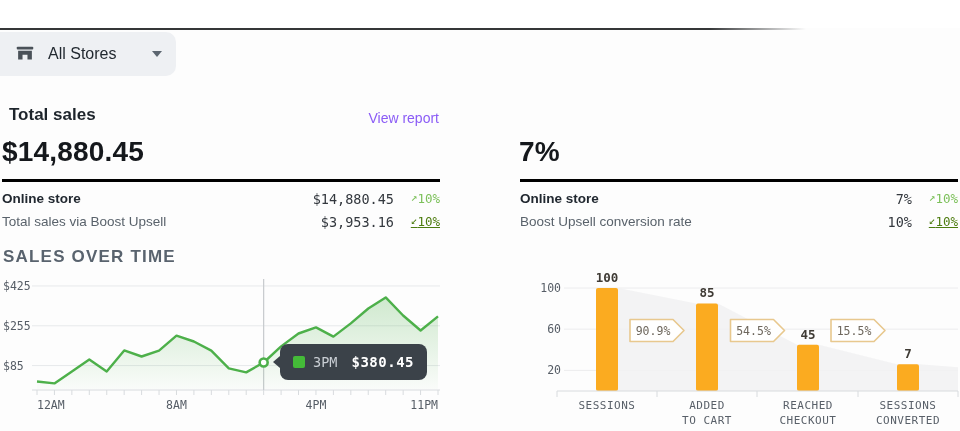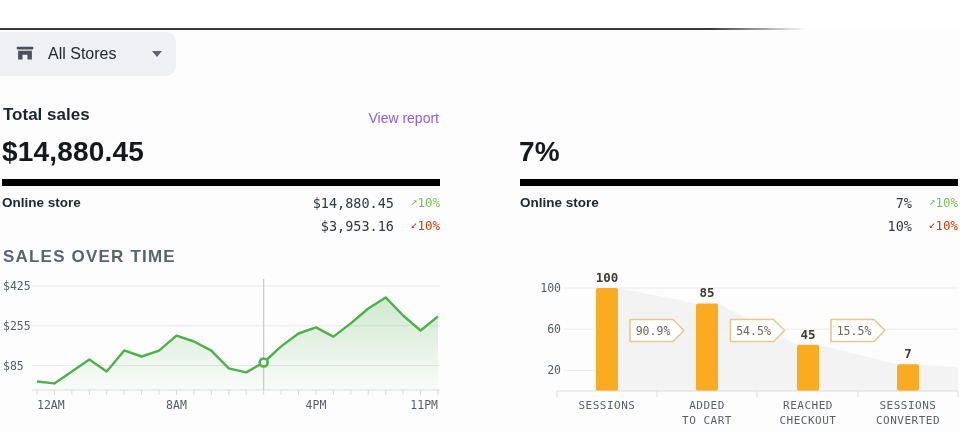--- a/index.html
+++ b/index.html
@@ -17,29 +17,29 @@
   #store-btn .caret{margin-left:auto;width:0;height:0;border-left:5px solid transparent;
       border-right:5px solid transparent;border-top:6px solid #5c6670;}
   #date-btn{left:187px;width:178px;padding:0 16px 0 20px;}
   #date-btn .lbl{margin-right:auto;}
   
   .panel-title{position:absolute;font-size:17px;font-weight:bold;color:#1d242b;}
   .big-value{position:absolute;font-size:28px;font-weight:bold;color:#15181c;letter-spacing:.2px;}
   .view-report{position:absolute;font-size:14px;color:#8b5cf6;text-decoration:none;}
   .section-title{position:absolute;font-size:17px;font-weight:bold;color:#59636e;letter-spacing:1.2px;}
   
-  .rows{position:absolute;border-top:7px solid #000000;padding-top:5px;}
+  .rows{position:absolute;border-top:3px solid #000000;padding-top:5px;}
   .mrow{display:flex;align-items:center;height:23px;font-size:13.5px;}
   .mrow .rlabel{color:#59626b;}
   .mrow.first .rlabel{color:#212830;font-weight:bold;}
   .mrow .rvalue{margin-left:auto;font-size:13.5px;color:#33383e;}
   .mrow .rdelta{width:46px;text-align:right;font-size:12.5px;}
   .mrow .arrow{font-size:11px;vertical-align:2px;}
   [data-dir="up"]{color:#7cc05a;}
-  [data-dir="down"]{color:#c2410c;}
+  [data-dir="down"]{color:#4d7c0f;text-decoration:underline;}
   .chart-svg{position:absolute;}
   
   .tooltip{position:absolute;left:280px;top:316px;width:147px;height:36px;background:#3b4249;border-radius:8px;
            display:flex;align-items:center;padding:0 13px;box-sizing:border-box;z-index:5;}
   .tooltip:before{content:"";position:absolute;left:-7px;top:12px;width:0;height:0;
            border-top:6px solid transparent;border-bottom:6px solid transparent;border-right:7px solid #3b4249;}
   .tooltip .sq{width:12px;height:12px;border-radius:2px;background:#44bb38;margin-right:8px;flex:none;}
   .tooltip .ttime{color:#c9ced4;font-size:13.5px;}
   .tooltip .tval{margin-left:auto;color:#fff;font-weight:bold;font-size:14px;letter-spacing:.5px;}
   
@@ -57,31 +57,32 @@
       <svg width="22" height="22" viewBox="0 0 24 24" fill="#4a5158">
         <rect x="3" y="4" width="18" height="3" rx="1"></rect>
         <path d="M4.5 8.5h15V18h-4.8v-5.2H9.3V18H4.5z"></path>
       </svg>
     </span>
     <span class="lbl">All Stores</span>
     <span class="caret"></span>
   </button>
 
 
-  <div class="panel-title" style="left:3px;top:77px">Total sales</div>
+  <div class="panel-title" style="left:9px;top:77px">Total sales</div>
   <a class="view-report" style="right:521px;top:82px" href="#">View report</a>
   <div class="big-value" style="left:2px;top:108px">$14,880.45</div>
 
   <div class="rows" style="left:2px;top:151px;width:438px">
     <div class="mrow first">
       <span class="rlabel">Online store</span>
       <span class="rvalue mono">$14,880.45</span>
       <span class="rdelta mono" data-dir="up"><span class="arrow">↗</span><span>10%</span></span>
     </div>
     <div class="mrow">
+      <span class="rlabel">Total sales via Boost Upsell</span>
       <span class="rvalue mono">$3,953.16</span>
       <span class="rdelta mono" data-dir="down"><span class="arrow">↙</span><span>10%</span></span>
     </div>
   </div>
 
   <div class="section-title" style="left:3px;top:219px">SALES OVER TIME</div>
 
   <svg class="chart-svg" id="sales-chart" style="left:0;top:246px" width="447" height="144">
       <defs>
         <linearGradient id="agrad" x1="0" y1="0" x2="0" y2="1">
@@ -123,35 +124,41 @@
       <text x="37" y="135" text-anchor="start" font-family="DejaVu Sans Mono, monospace" font-size="11.5" fill="#565d66">12AM</text>
       <text x="176.47826086956522" y="135" text-anchor="middle" font-family="DejaVu Sans Mono, monospace" font-size="11.5" fill="#565d66">8AM</text>
       <text x="315.95652173913044" y="135" text-anchor="middle" font-family="DejaVu Sans Mono, monospace" font-size="11.5" fill="#565d66">4PM</text>
       <text x="438" y="135" text-anchor="end" font-family="DejaVu Sans Mono, monospace" font-size="11.5" fill="#565d66">11PM</text>
       <line x1="263.6521739130435" y1="5" x2="263.6521739130435" y2="116" stroke="#c7cacd" stroke-width="1.2"></line>
       <path d="M37,115 L37.0,107.5 L 54.4,109.4 L 71.9,97.4 L 89.3,85.5 L 106.7,97.4 L 124.2,76.4 L 141.6,82.5 L 159.0,76.6 L 176.5,61.6 L 193.9,67.5 L 211.3,76.6 L 228.8,94.4 L 246.2,98.4 L 263.7,88.5 L 281.1,72.4 L 298.5,59.5 L 316.0,53.4 L 333.4,62.6 L 350.8,49.4 L 368.3,34.5 L 385.7,23.4 L 403.1,41.5 L 420.6,56.5 L 438.0,42.4 L438,115 Z" fill="url(#agrad)"></path>
       <polyline points="37.0,107.5 54.4,109.4 71.9,97.4 89.3,85.5 106.7,97.4 124.2,76.4 141.6,82.5 159.0,76.6 176.5,61.6 193.9,67.5 211.3,76.6 228.8,94.4 246.2,98.4 263.7,88.5 281.1,72.4 298.5,59.5 316.0,53.4 333.4,62.6 350.8,49.4 368.3,34.5 385.7,23.4 403.1,41.5 420.6,56.5 438.0,42.4" fill="none" stroke="#4db04a" stroke-width="2.4" stroke-linejoin="round"></polyline>
       <circle cx="263.6521739130435" cy="88.54918032786885" r="4" fill="#fff" stroke="#4db04a" stroke-width="2.6"></circle>
     </svg>
 
+  <div class="tooltip mono">
+    <span class="sq"></span>
+    <span class="ttime">3PM</span>
+    <span class="tval">$380.45</span>
+  </div>
 
   <div class="legend" style="left:4px;top:412px">
     <span class="sq" style="background:#3aad35"></span>
     <span>Feb 21</span>
   </div>
 
   <div class="big-value" style="left:519px;top:108px">7%</div>
 
   <div class="rows" style="left:520px;top:151px;width:438px">
     <div class="mrow first">
       <span class="rlabel">Online store</span>
       <span class="rvalue mono">7%</span>
       <span class="rdelta mono" data-dir="up"><span class="arrow">↗</span><span>10%</span></span>
     </div>
     <div class="mrow">
+      <span class="rlabel">Boost Upsell conversion rate</span>
       <span class="rvalue mono">10%</span>
       <span class="rdelta mono" data-dir="down"><span class="arrow">↙</span><span>10%</span></span>
     </div>
   </div>
 
 
   <svg class="chart-svg" id="funnel-chart" style="left:520px;top:240px" width="440" height="165">
       <line x1="44" y1="20" x2="438" y2="20" stroke="#ececee" stroke-width="1"></line>
       <text x="41" y="24" text-anchor="end" font-family="DejaVu Sans Mono, monospace" font-size="11.5" fill="#565d66">100</text>
       <line x1="44" y1="61.199999999999996" x2="438" y2="61.199999999999996" stroke="#ececee" stroke-width="1"></line>

